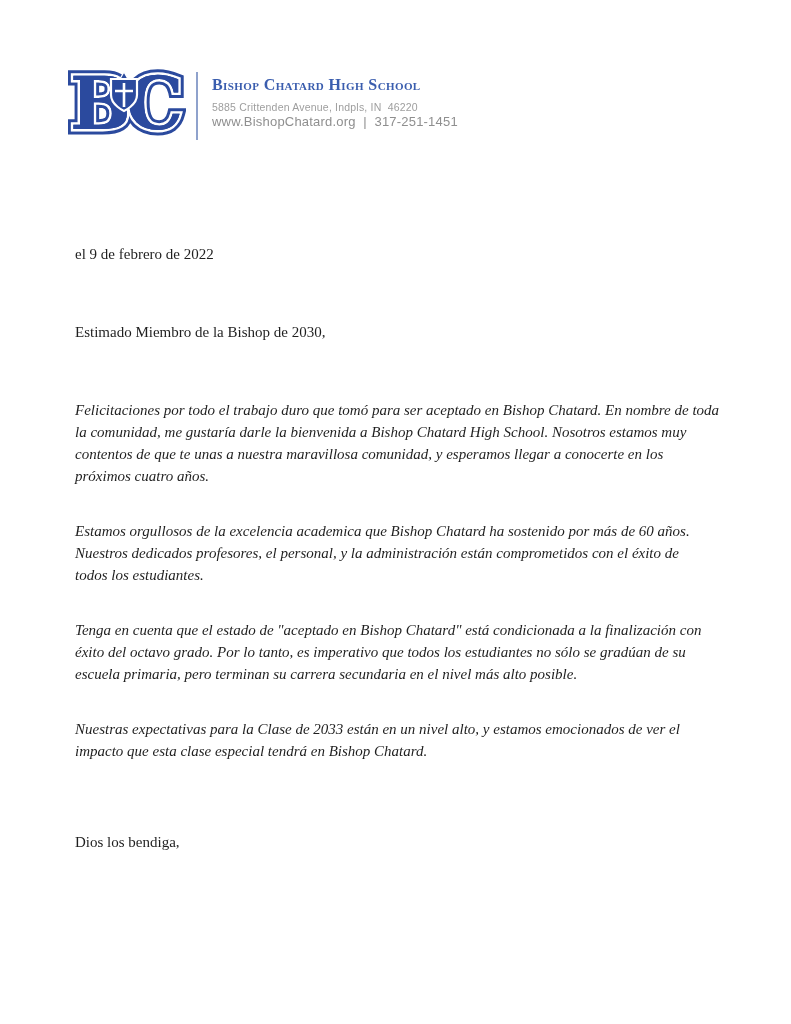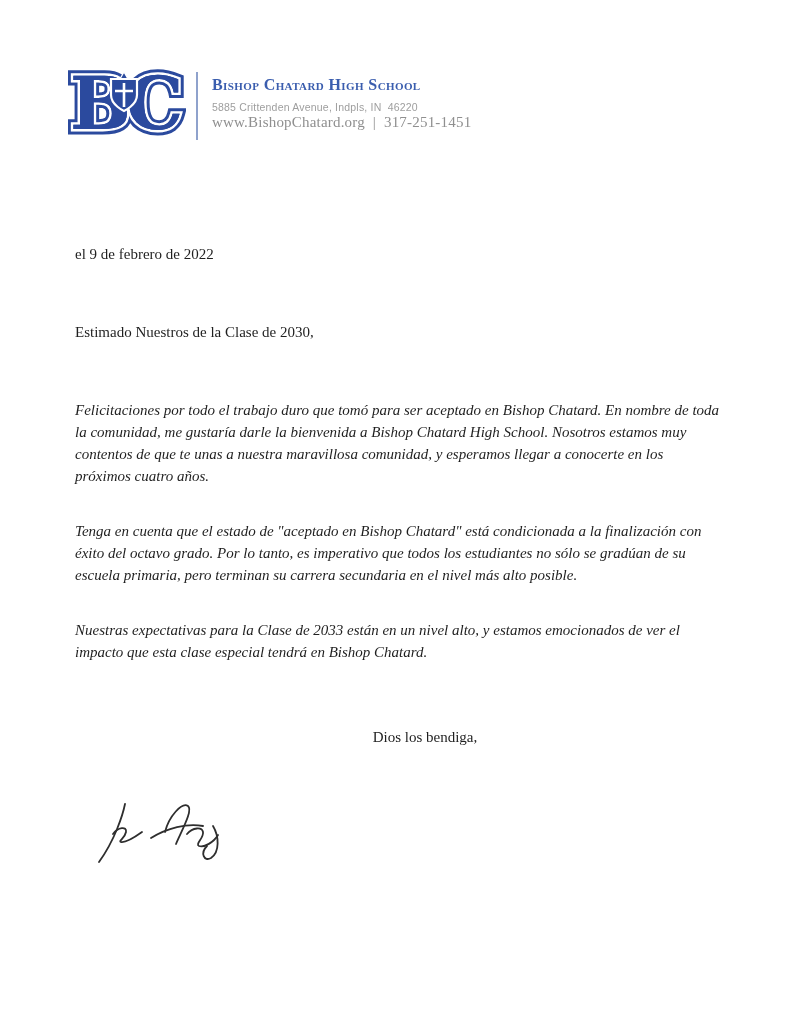--- a/index.html
+++ b/index.html
@@ -53,38 +53,38 @@
     left: 212px; top: 101px;
     font-family: "Liberation Sans", sans-serif;
     font-size: 10.5px;
     color: #9e9e9e;
     letter-spacing: 0.2px;
     text-align: right;
   }
   .header-contact {
     position: absolute;
     left: 212px; top: 114px;
-    font-family: Liberation Serif, serif;
-    font-size: 15px;
+    font-family: Liberation Sans, sans-serif;
+    font-size: 13px;
     color: #8f8f8f;
     letter-spacing: 0.2px;
   }
 
   
   .letter-body {
     position: absolute;
     left: 75px; top: 199px;
     width: 700px;
     font-size: 15px;
     line-height: 22px;
     white-space: pre-line;
   }
   .line-block { margin: 0 0 12px 0; }
   .para       { margin: 0 0 11px 0; font-style: italic; }
-  .closing    { margin: 8px 0 0 0; text-align: center; }
+  .closing    { margin: 14px 0 0 0; }
 
   .signature-svg {
     display: block;
     margin: 4px 0 0 10px;
   }
   .sig-stroke {
     fill: none;
     stroke: #2e2e2e;
     stroke-width: 1.8;
     stroke-linecap: round;
@@ -120,26 +120,29 @@
 
     <div class="school-name">Bishop Chatard High School</div>
     <div class="header-address">5885 Crittenden Avenue, Indpls, IN&nbsp; 46220</div>
     <div class="header-contact">www.BishopChatard.org&nbsp; |&nbsp; 317-251-1451</div>
   </div>
 
   <div class="letter-body">
 
     <div class="line-block">el 9 de febrero de 2022</div>
 
-    <div class="line-block">Estimado Nuestros de la Clase de 2030,</div>
+    <div class="line-block">Estimado Miembro de la Bishop de 2030,</div>
 
     <p class="para">Felicitaciones por todo el trabajo duro que tomó para ser aceptado en Bishop Chatard. En nombre de toda
 la comunidad, me gustaría darle la bienvenida a Bishop Chatard High School. Nosotros estamos muy
 contentos de que te unas a nuestra maravillosa comunidad, y esperamos llegar a conocerte en los
 próximos cuatro años.</p>
+    <p class="para">Estamos orgullosos de la excelencia academica que Bishop Chatard ha sostenido por más de 60 años.
+Nuestros dedicados profesores, el personal, y la administración están comprometidos con el éxito de
+todos los estudiantes.</p>
     <p class="para">Tenga en cuenta que el estado de "aceptado en Bishop Chatard" está condicionada a la finalización con
 éxito del octavo grado. Por lo tanto, es imperativo que todos los estudiantes no sólo se gradúan de su
 escuela primaria, pero terminan su carrera secundaria en el nivel más alto posible.</p>
     <p class="para">Nuestras expectativas para la Clase de 2033 están en un nivel alto, y estamos emocionados de ver el
 impacto que esta clase especial tendrá en Bishop Chatard.</p>
 
     <div class="closing">Dios los bendiga,</div>
 
     <svg class="signature-svg" width="160" height="72" viewBox="0 0 160 72" aria-hidden="true">
       <path class="sig-stroke" d="M40 8 C38 18 30 44 14 66"></path>

